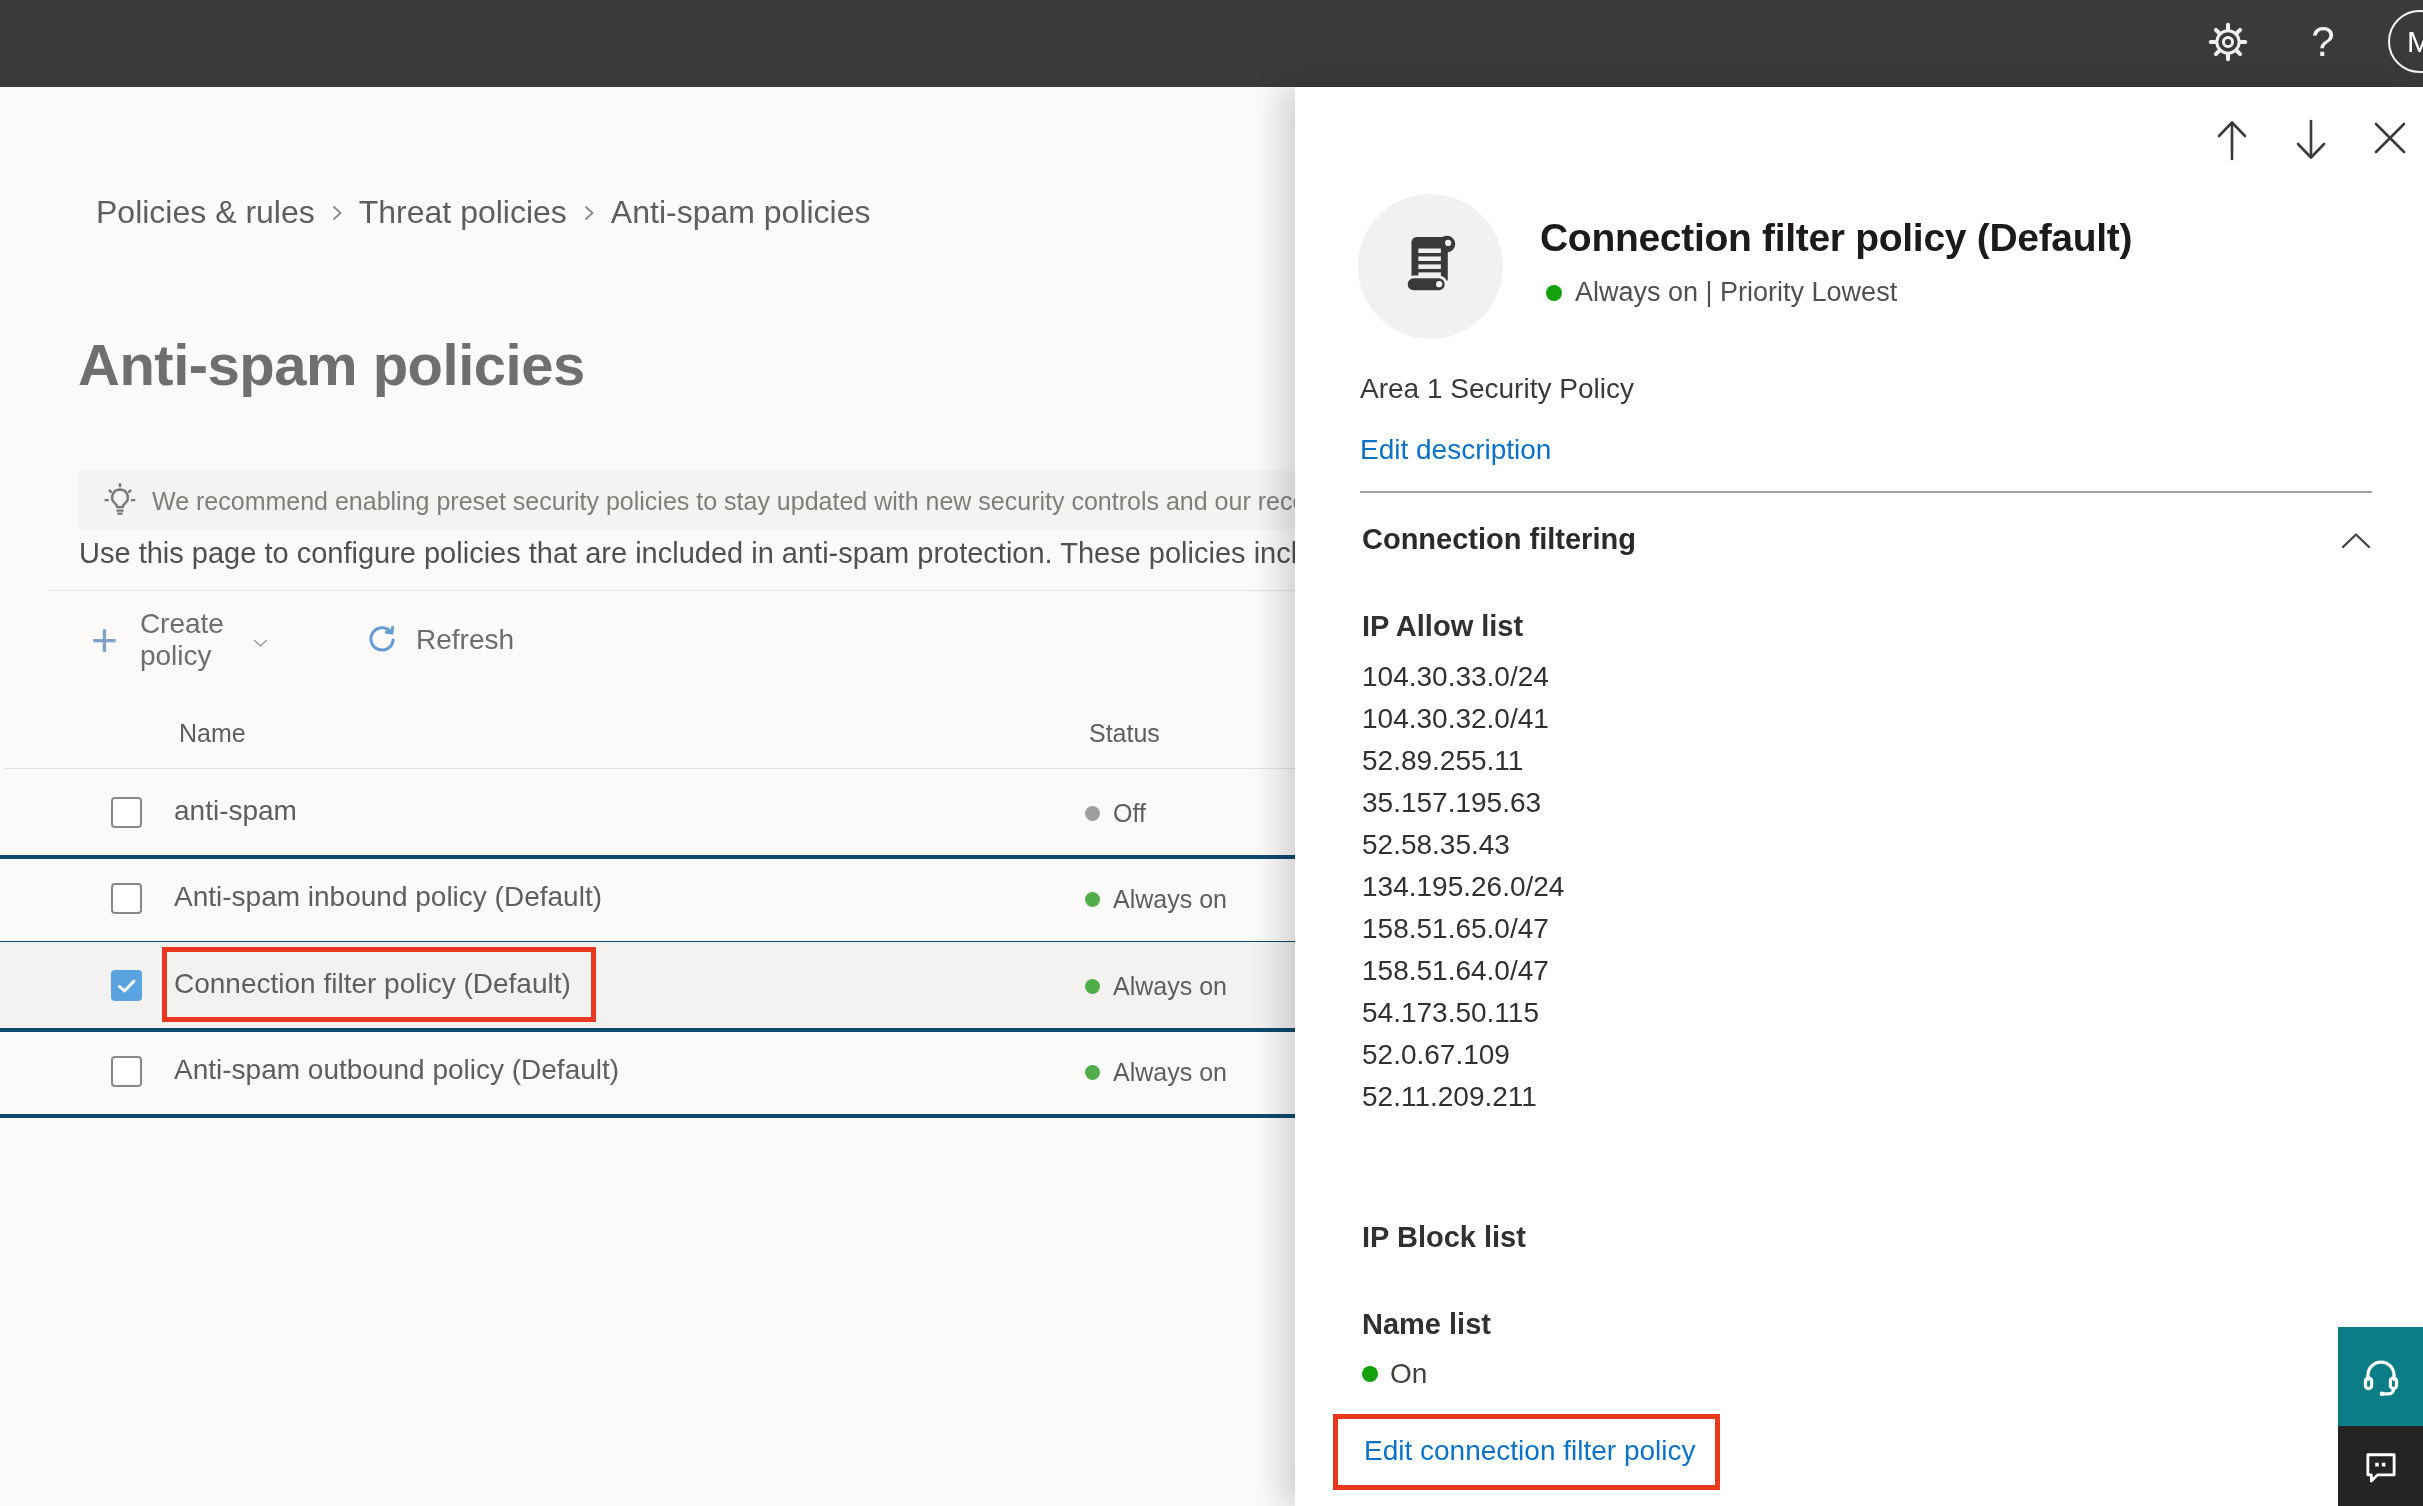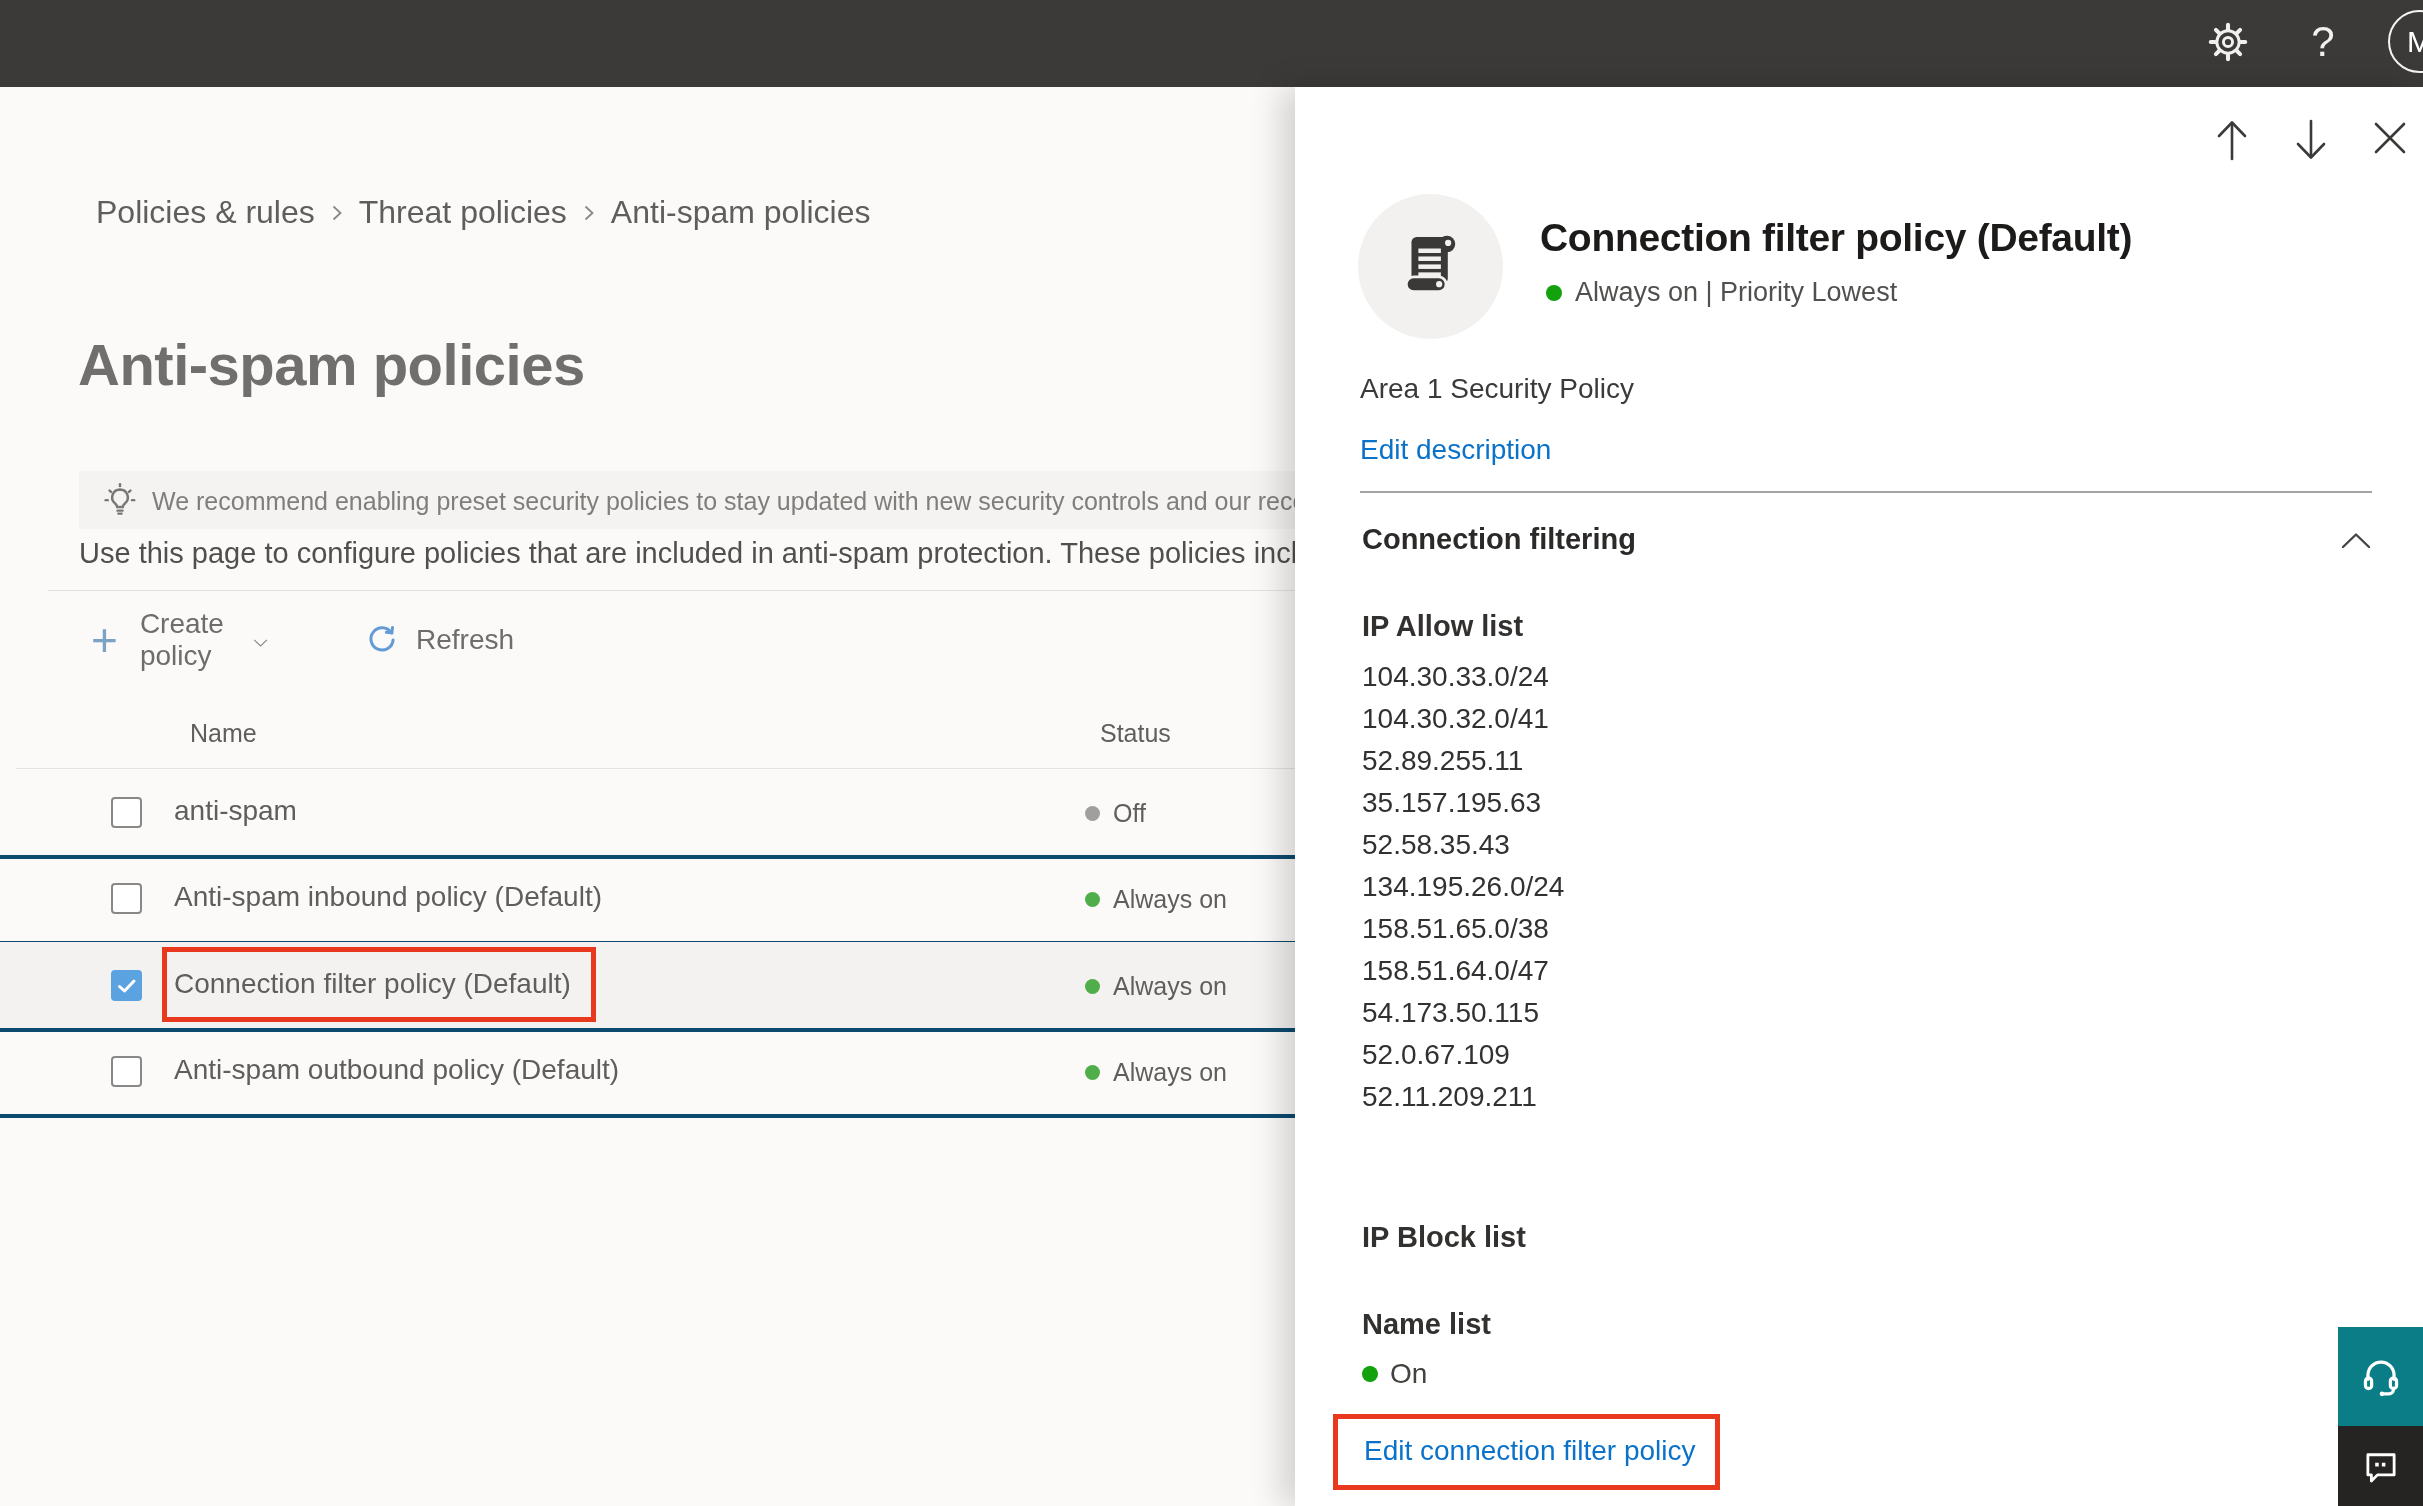--- a/index.html
+++ b/index.html
@@ -27,21 +27,21 @@
 
   .toolbar{position:absolute;left:0;top:612px;height:55px;}
   .tb-create{position:absolute;left:91px;top:0;height:55px;display:flex;align-items:center;cursor:pointer;}
   .tb-plus{color:#7da2c7;font-size:46px;font-weight:300;line-height:50px;margin-right:22px;}
   .tb-label{font-size:28px;color:#6f6d6b;}
   .tb-chev{margin-left:18px;margin-top:6px;}
   .tb-refresh{position:absolute;left:364px;top:0;height:55px;display:flex;align-items:center;cursor:pointer;}
   .tb-refresh svg{margin-right:16px;}
 
   
-  .tbl-header{position:absolute;left:16px;top:705px;width:1386px;height:63px;border-bottom:1px solid #e5e3e1;}
+  .tbl-header{position:absolute;left:5px;top:705px;width:1386px;height:63px;border-bottom:1px solid #e5e3e1;}
   .tbl-header .h-name{position:absolute;left:174px;top:14px;font-size:25px;color:#605e5c;}
   .tbl-header .h-status{position:absolute;left:1084px;top:14px;font-size:25px;color:#605e5c;}
   .row{position:absolute;left:0;width:1386px;height:86px;border-bottom:4px solid #0c4a6e;cursor:pointer;}
   .row .cb{position:absolute;left:111px;top:28px;width:31px;height:31px;border:2px solid #8a8886;border-radius:4px;box-sizing:border-box;background:#fff;cursor:pointer;}
   .row .cb.checked{border:none;background:#5ba3e0;display:flex;align-items:center;justify-content:center;}
   .row .rname{position:absolute;left:174px;top:26px;font-size:28px;color:#605e5c;}
   .row .dot{position:absolute;left:1085px;top:37px;width:15px;height:15px;border-radius:50%;}
   .dot.on{background:#4fae49;}
   .dot.off{background:#a19f9d;}
   .dot.vivid{background:#13a10e;}
@@ -255,21 +255,21 @@
   </div>
 
   <div class="fly-h2" id="h-ipallow">IP Allow list</div>
   <div class="ip-list">
     <div>104.30.33.0/24</div>
     <div>104.30.32.0/41</div>
     <div>52.89.255.11</div>
     <div>35.157.195.63</div>
     <div>52.58.35.43</div>
     <div>134.195.26.0/24</div>
-    <div>158.51.65.0/38</div>
+    <div>158.51.65.0/47</div>
     <div>158.51.64.0/47</div>
     <div>54.173.50.115</div>
     <div>52.0.67.109</div>
     <div>52.11.209.211</div>
   </div>
 
   <div class="fly-h2" id="h-ipblock">IP Block list</div>
 
   <div class="fly-h2" id="h-safelist">Name list</div>
   <div class="safe-on">

